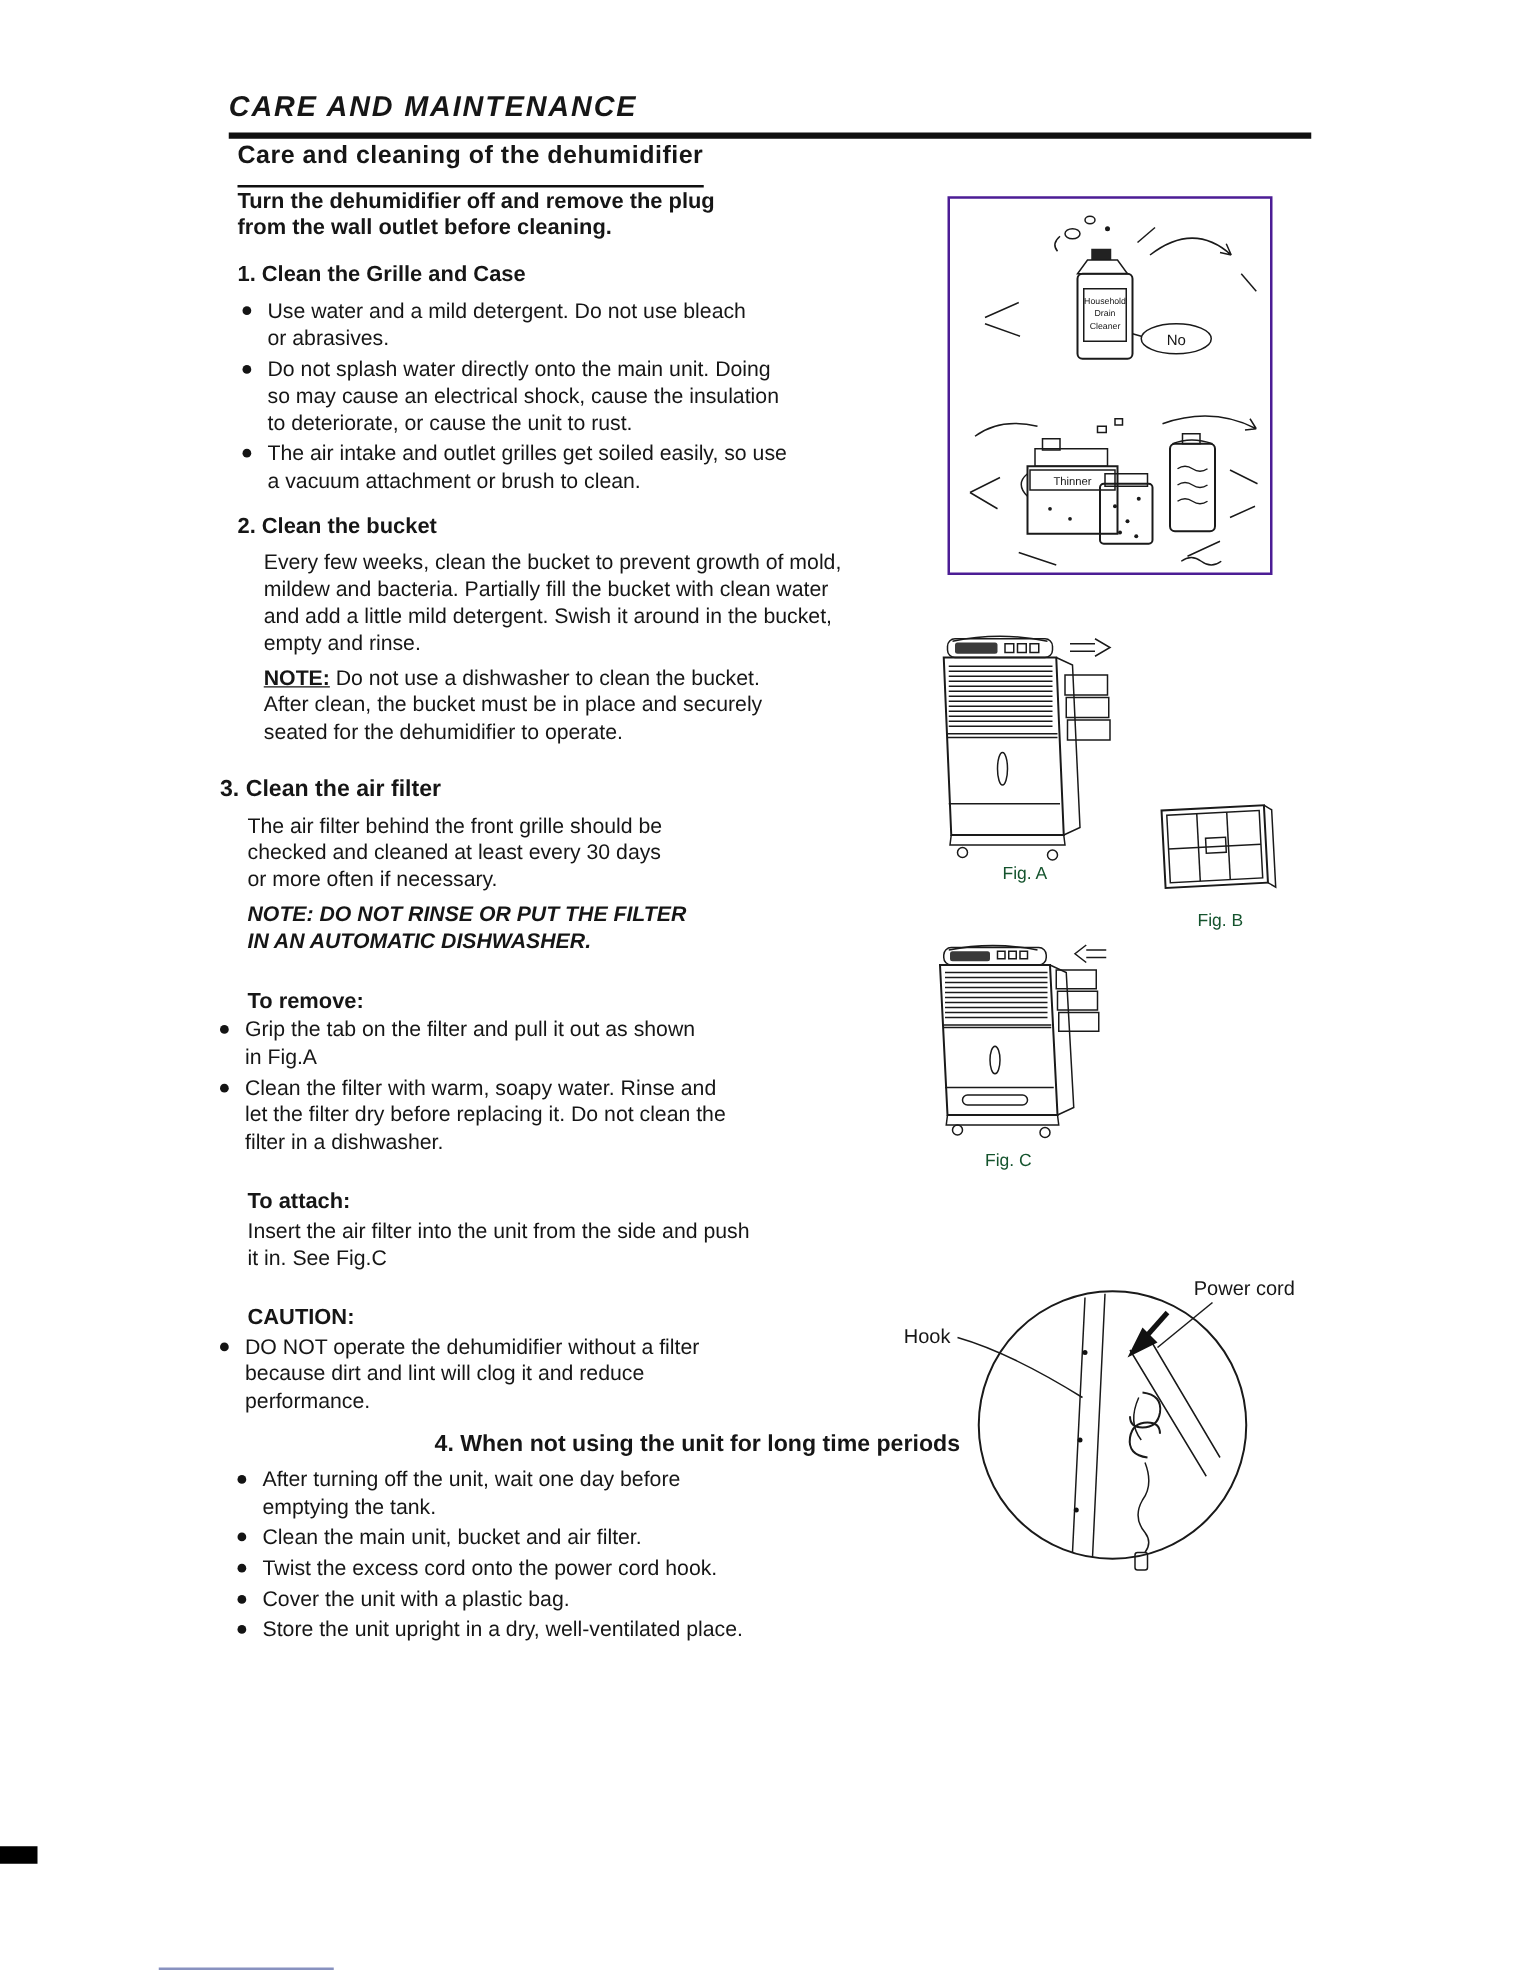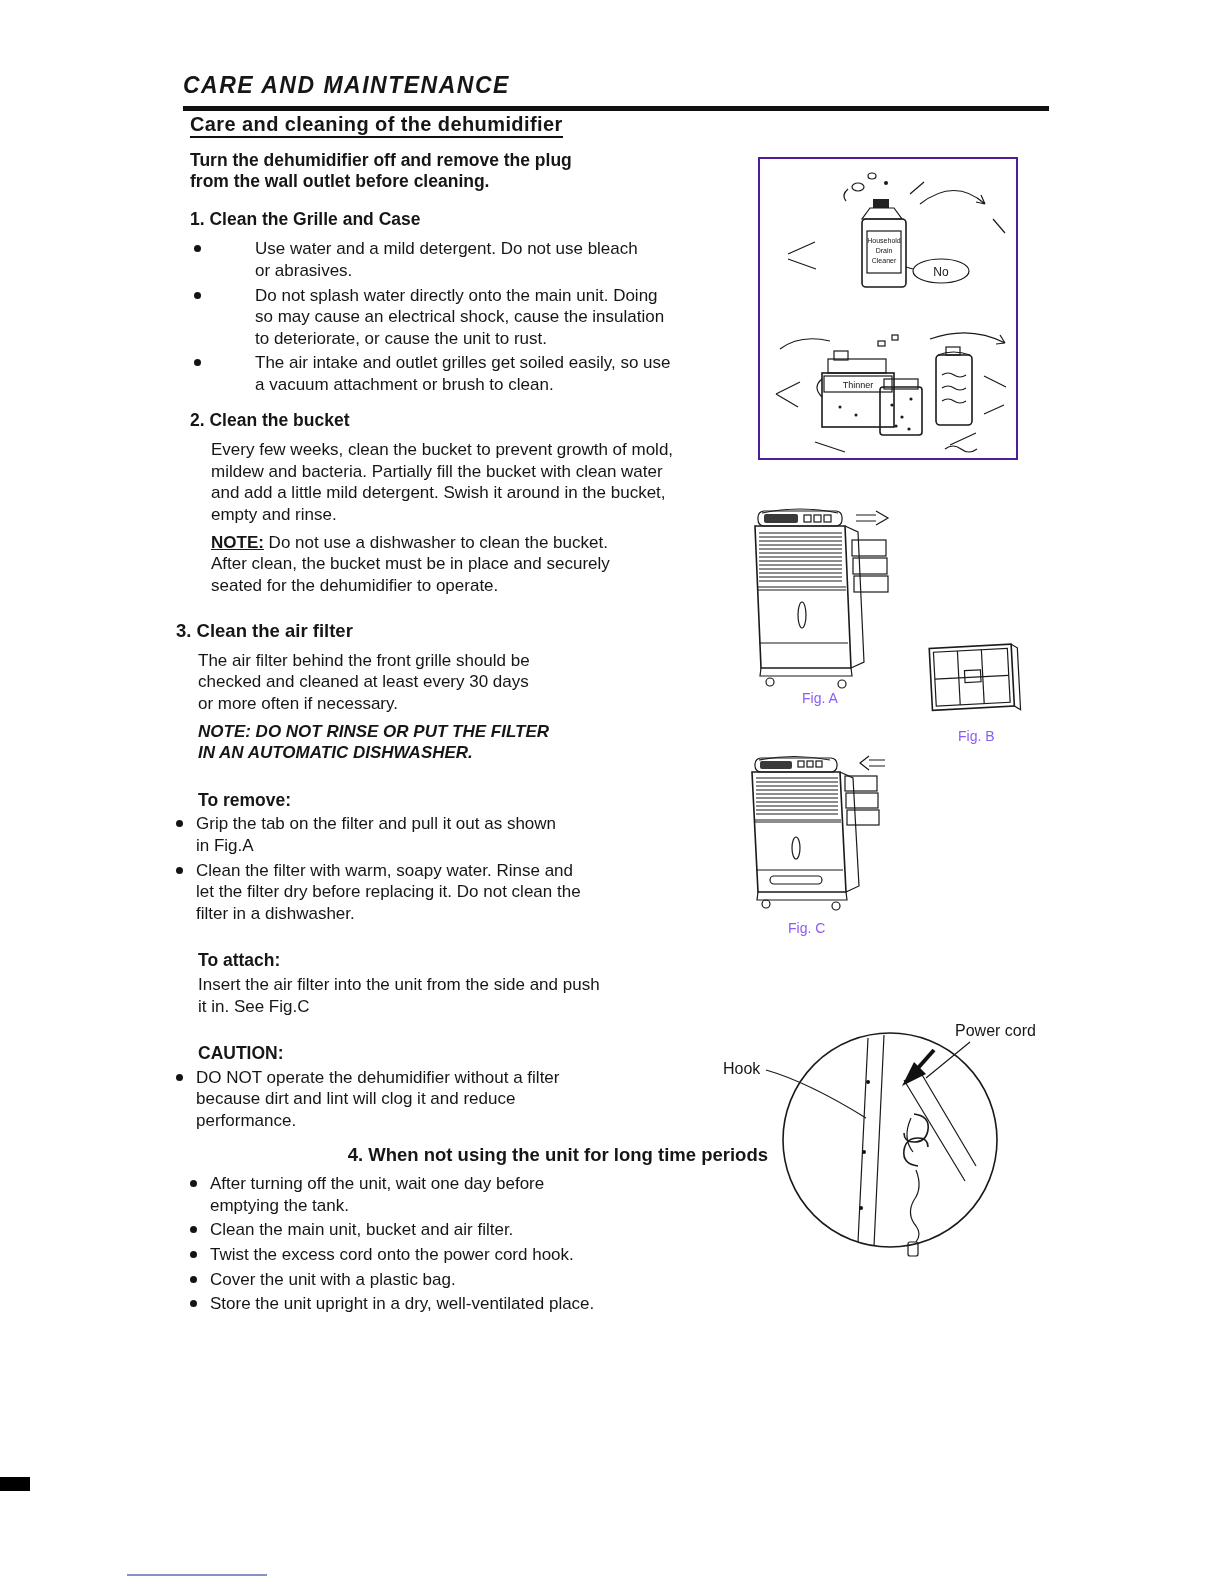--- a/index.html
+++ b/index.html
@@ -16,50 +16,50 @@
   .preline { white-space: pre-line; }
 
   
   .page-header { position:absolute; left:183px; top:72px; width:866px; }
   .doc-header { margin:0; font-size:23px; font-weight:bold; font-style:italic; letter-spacing:1.5px; }
   .header-rule { height:5px; background:#101010; margin-top:7px; }
 
   
   .text-col { position:absolute; left:176px; top:112px; width:592px; font-size:17px; line-height:21.6px; }
   .doc-title { margin:2px 0 14px 14px; font-size:20px; font-weight:bold; letter-spacing:0.4px; }
-  .doc-title .u { border-bottom:2.5px solid #101010; padding-bottom:1px; }
+  .doc-title .u { border-bottom:2.5px solid #101010; padding-bottom:13px; }
   .intro { margin:0 0 16px 14px; font-weight:bold; font-size:17.5px; }
 
   h3 { margin:0; }
   .h-s12 { font-size:17.5px; margin:0 0 8px 14px; }
   .h-s3  { font-size:18.5px; margin:24px 0 8px 0; }
   .h-s4  { font-size:18.5px; margin:12px 0 8px 0;text-align:right; }
   .subhead { font-weight:bold; font-size:17.5px; margin:26px 0 2px 22px; }
   .para { margin:0 0 6px 0; }
   .ml22 { margin-left:22px; }
   .ml35 { margin-left:35px; }
   .mt14 { margin-top:14px; }
   b { font-weight:bold;text-decoration:underline; }
   .boldnote { font-weight:bold;font-style:italic; }
 
   .bullet { display:flex; margin:0 0 3px 0; }
   .dot { flex:0 0 7px; width:7px; height:7px; border-radius:50%; background:#141414; margin:7px 13px 0 0; }
-  .b-s1 { margin-left:18px;gap:41px; }
+  .b-s1 { margin-left:18px; }
   .b-s3 { margin-left:0; }
   .b-s4 { margin-left:14px; }
 
   
   .fig { position:absolute; }
   .fig svg { display:block; width:100%; height:100%; }
   .fig-nobox { left:758px; top:157px; width:260px; height:303px; border:2px solid #4c1d95; }
   .fig-a { left:750px; top:503px; width:145px; height:190px; }
   .fig-b { left:925px; top:636px; width:105px; height:90px; }
   .fig-c { left:748px; top:752px; width:145px; height:160px; }
   .fig-hook { left:718px; top:1018px; width:335px; height:245px; }
-  .fig-caption { position:absolute; font-size:14px; color:#8b5cf6; }
+  .fig-caption { position:absolute; font-size:14px; color:#14532d; }
   .cap-a { left:802px; top:690px; }
   .cap-b { left:958px; top:728px; }
   .cap-c { left:788px; top:920px; }
 
   svg text { font-family:"Liberation Sans", sans-serif; fill:#161616; }
   svg .ln { fill:none; stroke:#1a1a1a; stroke-width:1.2; }
   svg .ln2 { fill:none; stroke:#1a1a1a; stroke-width:1.6; }
 
   
   .edge-tab { position:absolute; left:0; top:1477px; width:30px; height:14px; background:#000; }

